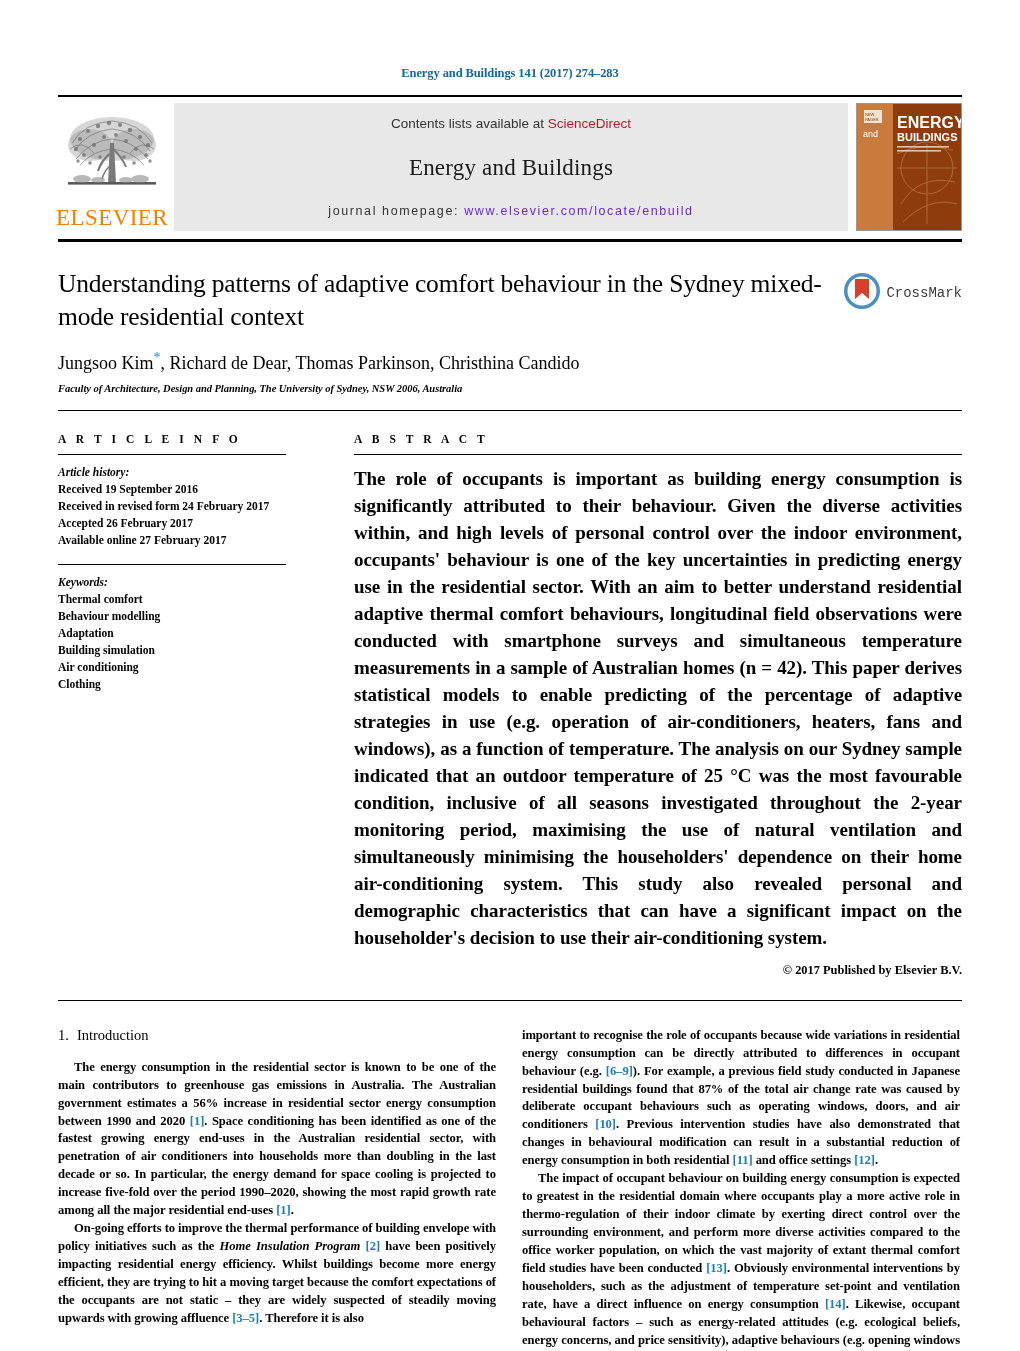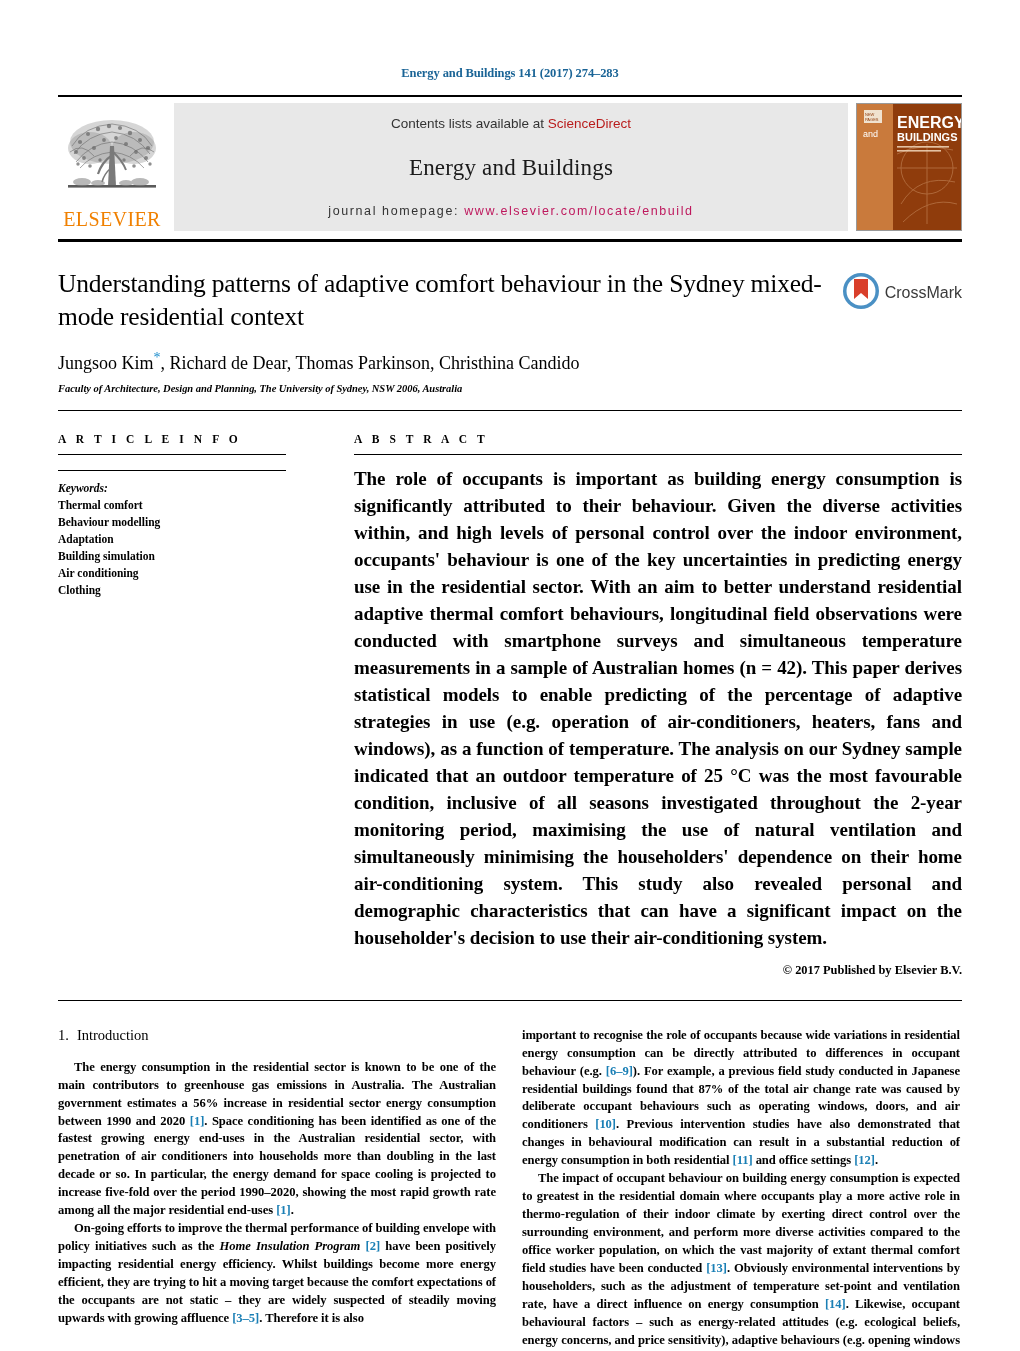--- a/index.html
+++ b/index.html
@@ -40,21 +40,21 @@
   }
   .elsevier-logo {
     width: 108px; flex: 0 0 108px;
     display: flex; flex-direction: column;
     align-items: center; justify-content: flex-end;
     padding-bottom: 2px;
   }
   .tree-svg { display: block; }
   .elsevier-word {
     font-family: "Liberation Serif", serif;
-    font-size: 20px; font-weight: 400;
+    font-size: 23px; font-weight: 400;
     color: #F08000; letter-spacing: 0.4px;
     line-height: 1;
     margin-top: 1px;
   }
   .masthead-center {
     flex: 1 1 auto;
     background: #e8e8e8;
     margin: 0 8px 0 8px;
     display: flex; flex-direction: column;
     align-items: center; justify-content: space-between;
@@ -68,21 +68,21 @@
   .journal-name {
     font-family: "Liberation Serif", serif;
     font-size: 23px; color: #1a1a1a; font-weight: 400;
     letter-spacing: 0.2px;
   }
   .homepage-line {
     font-family: "Liberation Sans", sans-serif;
     font-size: 12.5px; color: #333;
     letter-spacing: 1.6px;
   }
-  .homepage-line .url { color: #be185d; }
+  .homepage-line .url { color: #6d28d9; }
   .cover-thumb {
     width: 106px; flex: 0 0 106px;
     border: 1px solid #999;
     position: relative; overflow: hidden;
     background: #737373;
   }
   .masthead-rule-bottom {
     border-top: 3px solid #000;
     margin: 8px 58px 0 58px;
   }
@@ -93,22 +93,22 @@
     font-family: "Liberation Serif", serif;
     font-size: 25.5px; font-weight: 400; line-height: 1.28;
     color: #000; max-width: 770px;
     letter-spacing: -0.2px;
   }
   .crossmark {
     position: absolute; right: 0; top: 4px;
     display: flex; align-items: center; gap: 5px;
   }
   .crossmark-label {
-    font-family: Liberation Sans, sans-serif;
-    font-size: 16px; color: #3a3a3a;
+    font-family: Liberation Mono, monospace;
+    font-size: 14px; color: #3a3a3a;
   }
   .authors {
     font-family: "Liberation Serif", serif;
     font-size: 18px; margin-top: 17px; color: #000;
   }
   .authors .star { color: #1a8ccc; font-size: 14px; vertical-align: super; }
   .affiliation {
     font-family: "Liberation Serif", serif;
     font-style: italic; font-weight: bold;
     font-size: 10.5px; margin-top: 9px; color: #000;
@@ -298,20 +298,27 @@
   </div>
 
   <div class="title-rule"></div>
 
   <div class="info-abstract">
 
     <div class="col-info">
       <div class="sec-head">A R T I C L E  I N F O</div>
       <div class="thin-rule"></div>
 
+      <div class="info-group">
+        <div class="info-label">Article history:</div>
+        <div class="info-line">Received 19 September 2016</div>
+        <div class="info-line">Received in revised form 24 February 2017</div>
+        <div class="info-line">Accepted 26 February 2017</div>
+        <div class="info-line">Available online 27 February 2017</div>
+      </div>
 
       <div class="kw-rule"></div>
 
       <div class="info-group">
         <div class="info-label">Keywords:</div>
         <div class="info-line">Thermal comfort</div>
         <div class="info-line">Behaviour modelling</div>
         <div class="info-line">Adaptation</div>
         <div class="info-line">Building simulation</div>
         <div class="info-line">Air conditioning</div>

